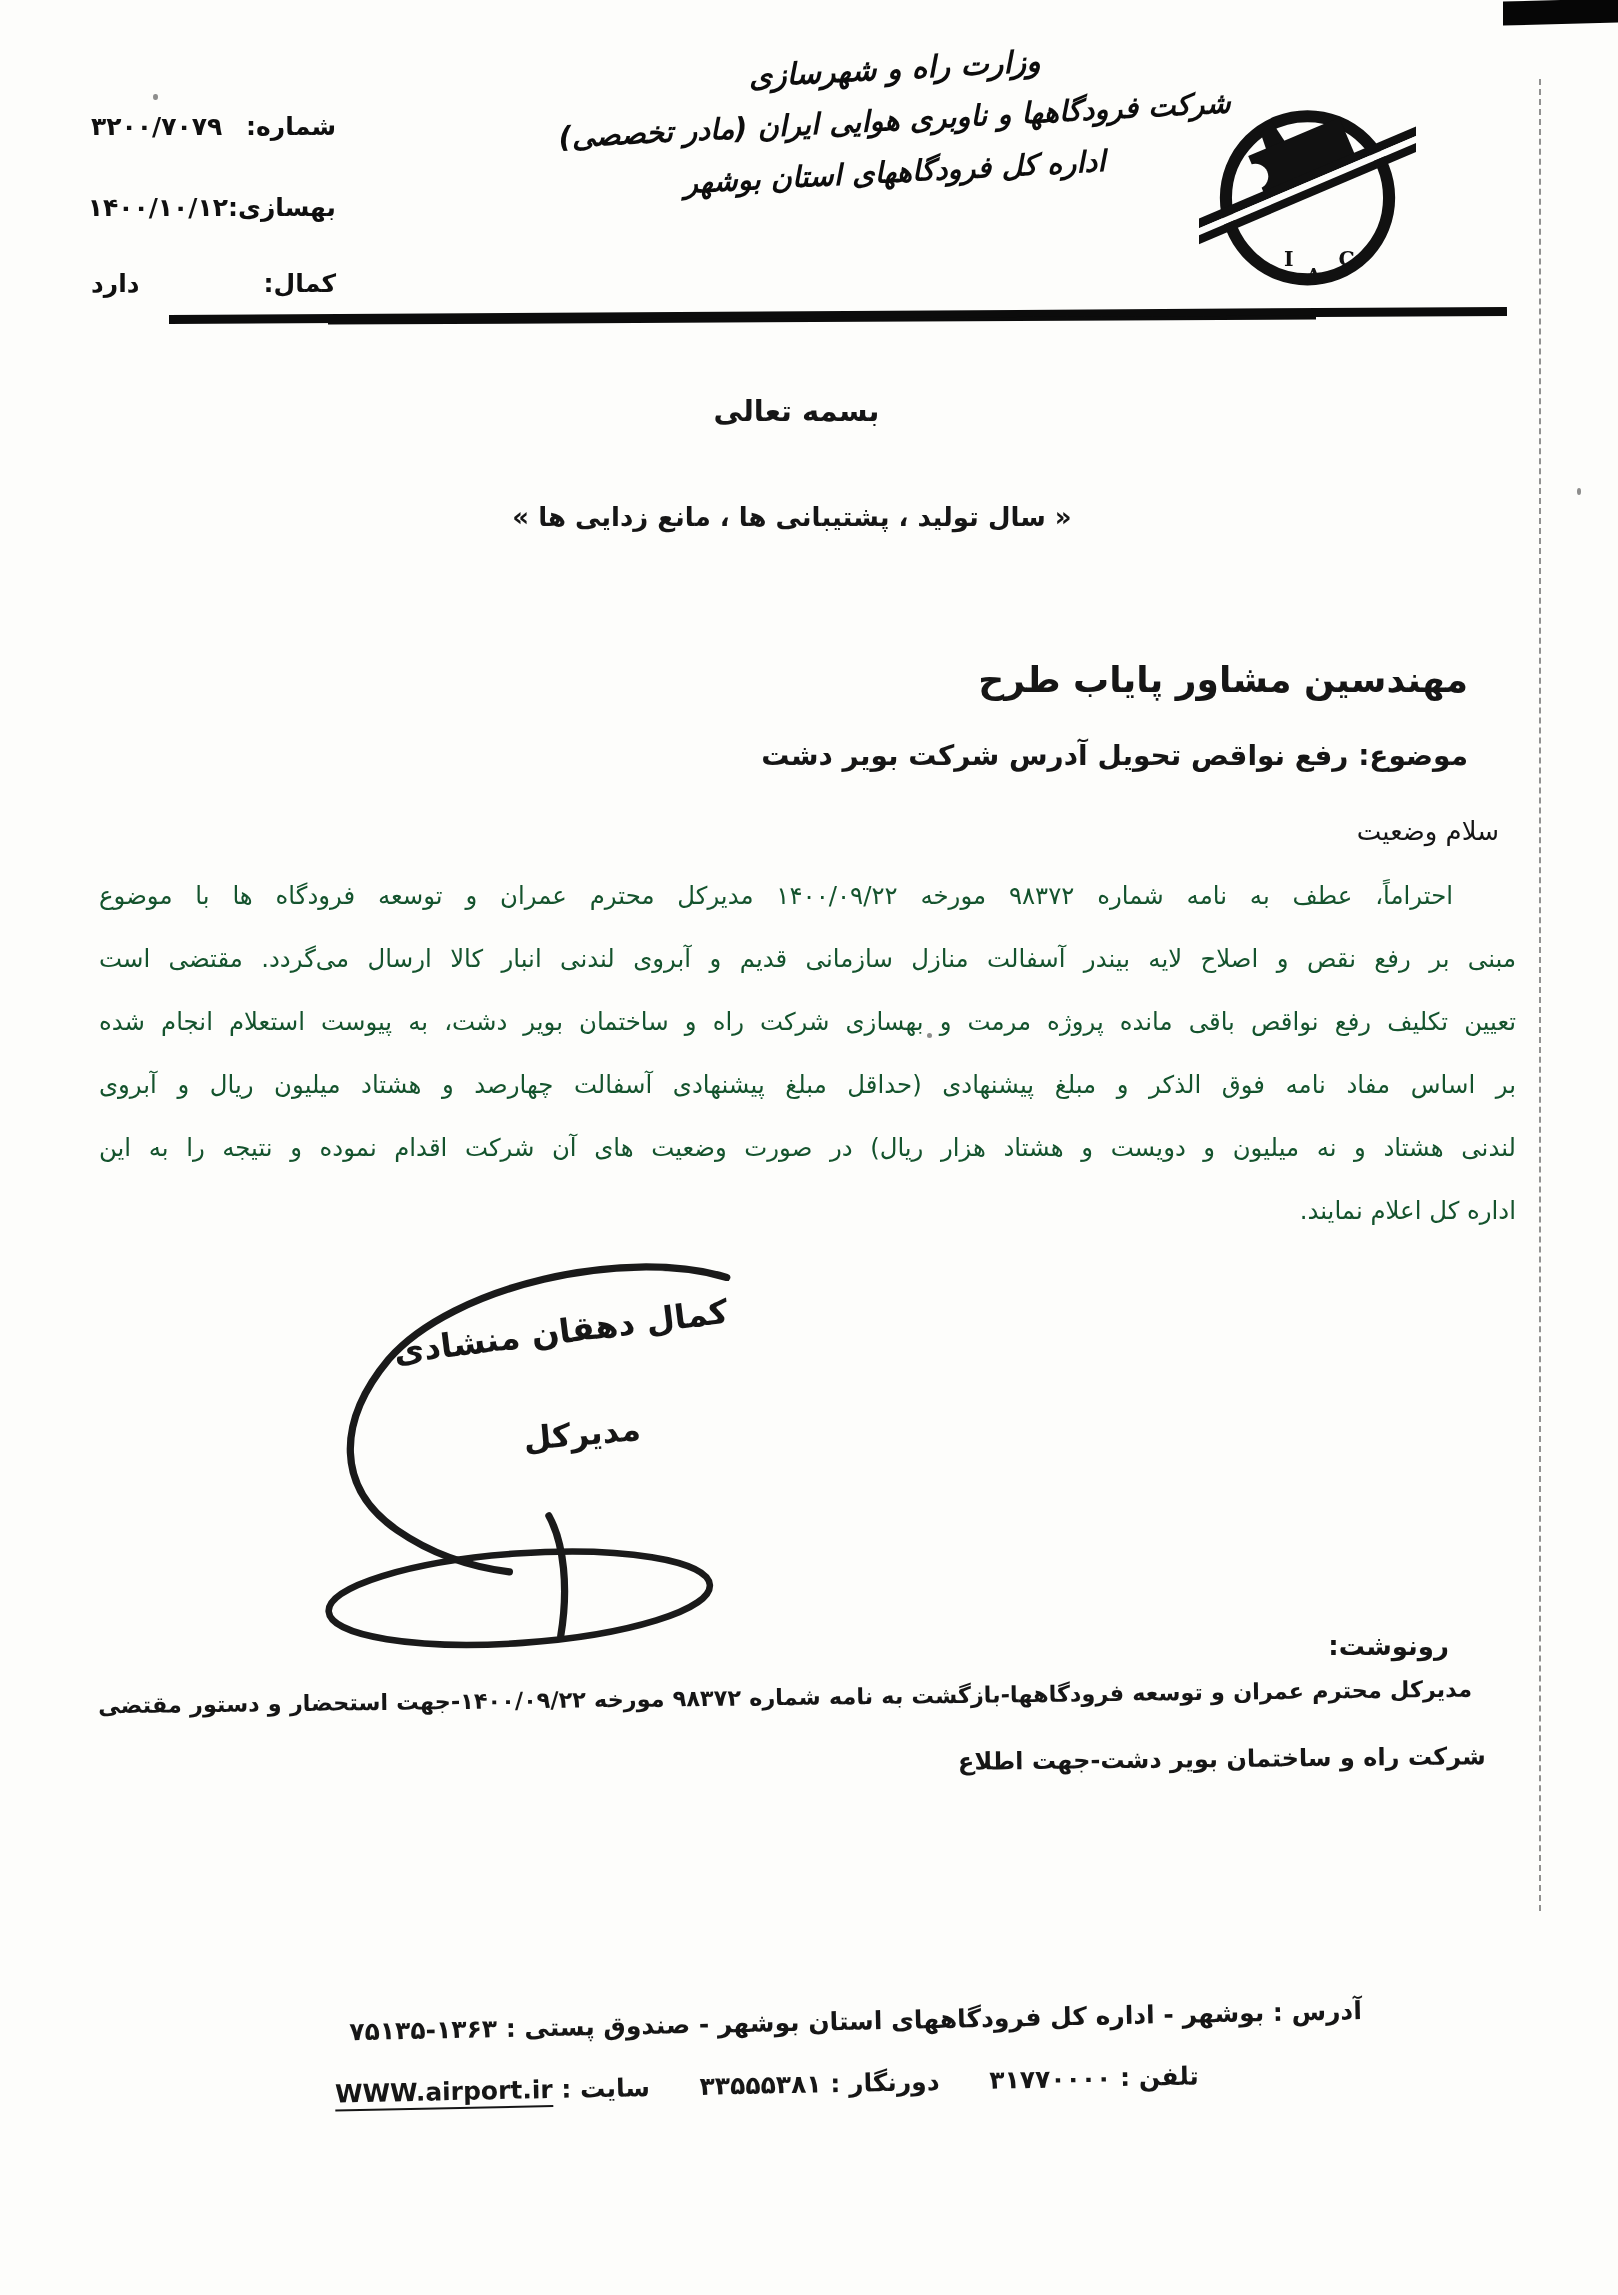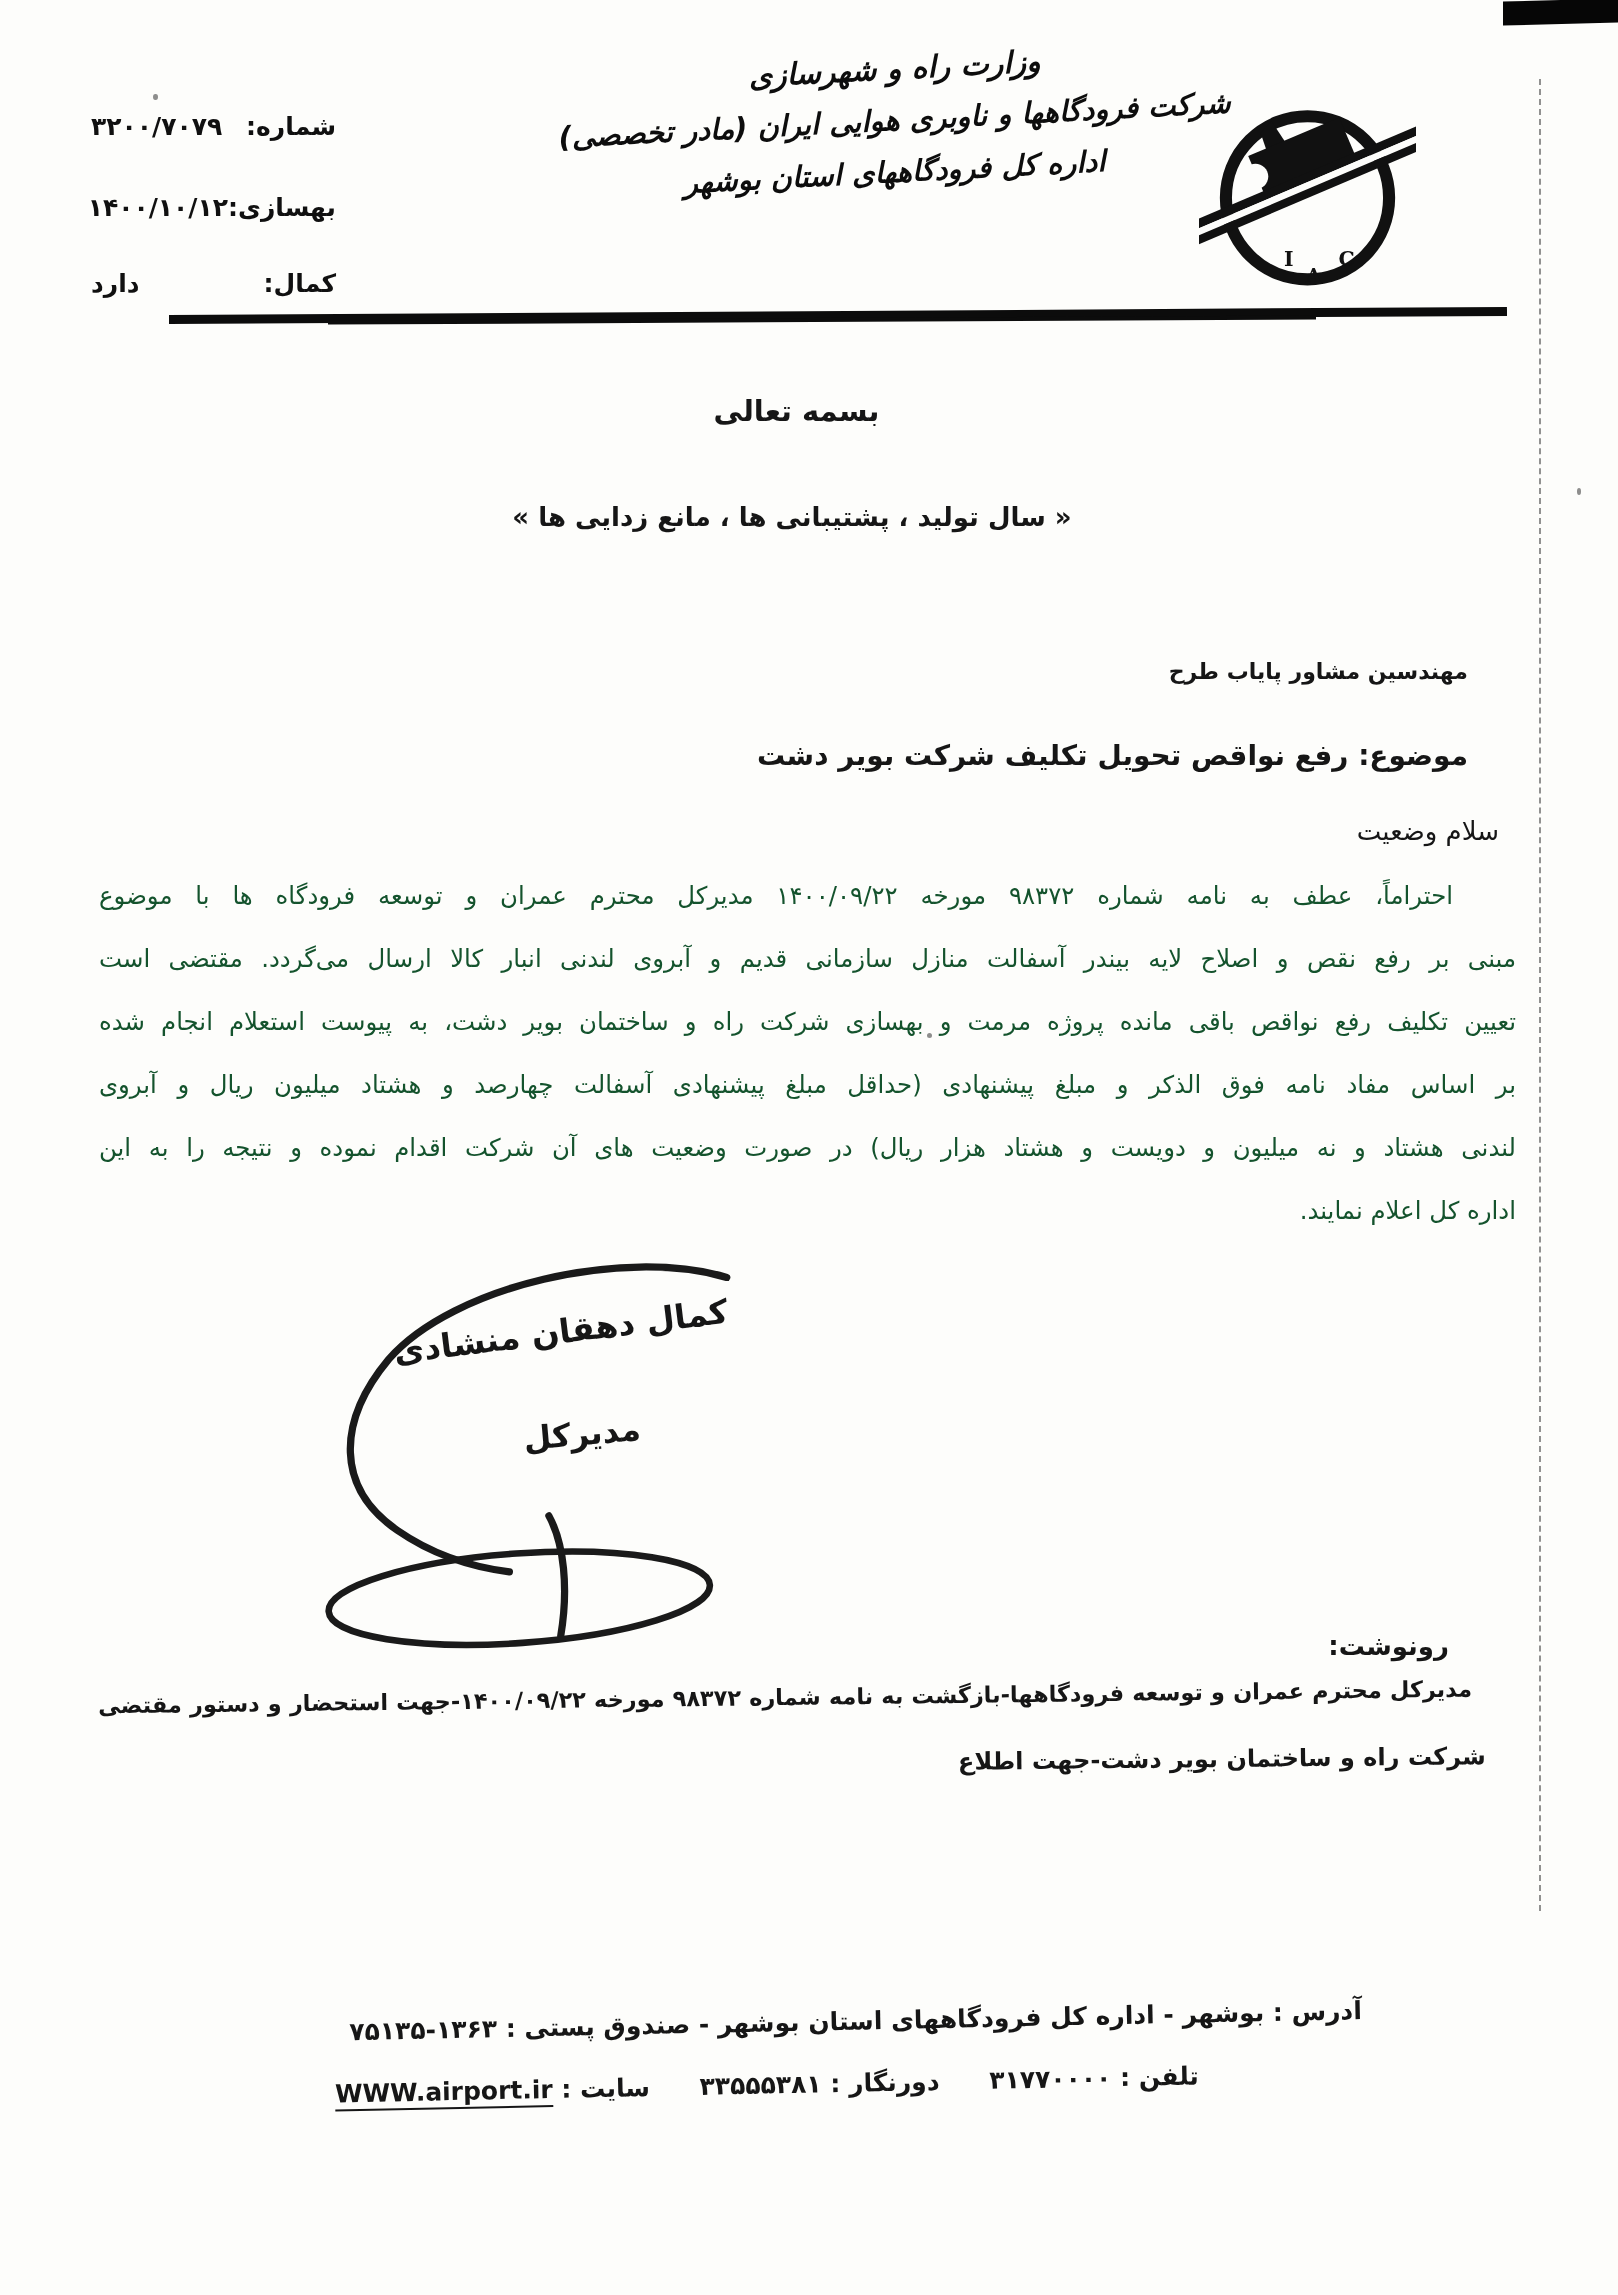--- a/index.html
+++ b/index.html
@@ -46,21 +46,21 @@
     position:absolute;left:0;top:394px;width:1619px;text-align:center;
     font-size:29px;font-weight:bold;transform:translateX(-12px);
   }
   .slogan{
     position:absolute;left:0;top:502px;width:1619px;text-align:center;
     font-size:26px;font-weight:bold;transform:translateX(-16.5px);
   }
 
   .recipient{
     position:absolute;right:150px;top:659px;
-    font-size:22px;font-weight:bold;white-space:nowrap;
+    font-size:36px;font-weight:bold;white-space:nowrap;
   }
   .subject{
     position:absolute;right:150px;top:739px;
     font-size:28px;font-weight:bold;white-space:nowrap;
   }
   .greeting{
     position:absolute;right:119px;top:816px;
     font-size:26px;white-space:nowrap;
   }
 
@@ -174,21 +174,21 @@
     </svg>
   </div>
 
   <div class="rule"></div>
   <div class="rule2"></div>
 
   <div class="basmala">بسمه تعالی</div>
   <div class="slogan">« سال تولید ، پشتیبانی ها ، مانع زدایی ها »</div>
 
   <div class="recipient">مهندسین مشاور پایاب طرح</div>
-  <div class="subject">موضوع: رفع نواقص تحویل تکلیف شرکت بویر دشت</div>
+  <div class="subject">موضوع: رفع نواقص تحویل آدرس شرکت بویر دشت</div>
   <div class="greeting">سلام وضعیت</div>
 
   <div class="body-par">
     <div class="body-line first">احتراماً، عطف به نامه شماره ۹۸۳۷۲ مورخه ۱۴۰۰/۰۹/۲۲ مدیرکل محترم عمران و توسعه فرودگاه ها با موضوع</div>
     <div class="body-line">مبنی بر رفع نقص و اصلاح لایه بیندر آسفالت منازل سازمانی قدیم و آبروی لندنی انبار کالا ارسال می‌گردد. مقتضی است</div>
     <div class="body-line">تعیین تکلیف رفع نواقص باقی مانده پروژه مرمت و بهسازی شرکت راه و ساختمان بویر دشت، به پیوست استعلام انجام شده</div>
     <div class="body-line">بر اساس مفاد نامه فوق الذکر و مبلغ پیشنهادی (حداقل مبلغ پیشنهادی آسفالت چهارصد و هشتاد میلیون ریال و آبروی</div>
     <div class="body-line">لندنی هشتاد و نه میلیون و دویست و هشتاد هزار ریال) در صورت وضعیت های آن شرکت اقدام نموده و نتیجه را به این</div>
     <div class="body-line last">اداره کل اعلام نمایند.</div>
   </div>

